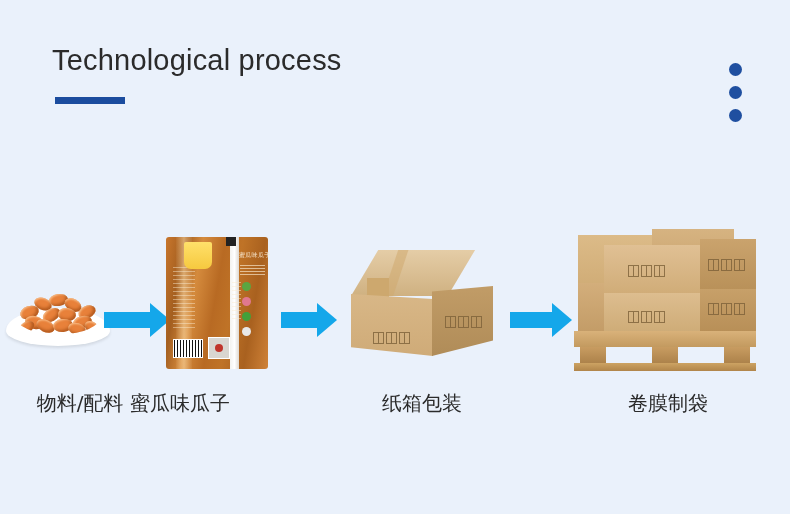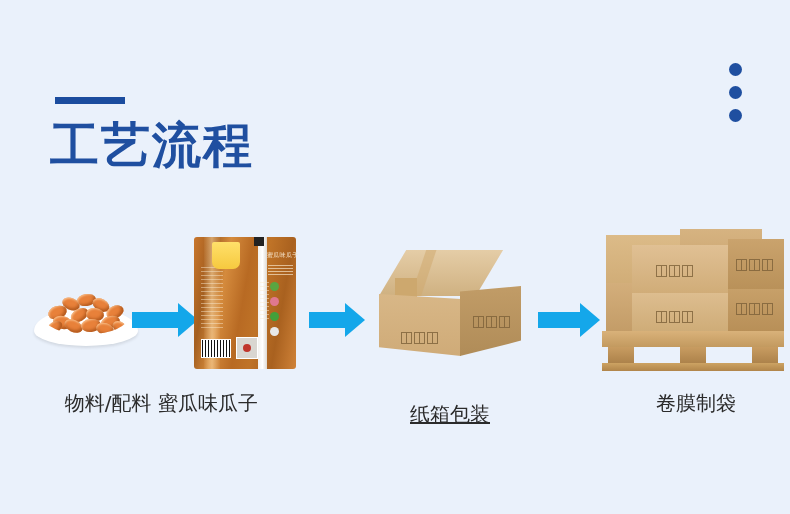--- a/index.html
+++ b/index.html
@@ -26,21 +26,21 @@
     position:absolute;left:50px;top:113px;
     font-size:49px;font-weight:700;color:#1f4fa0;
     letter-spacing:2px;white-space:nowrap;
     font-family:"DejaVu Sans","Liberation Sans",sans-serif;
   }
   .dots{position:absolute;left:729px;top:63px;width:16px;}
   .dots i{display:block;width:13px;height:13px;border-radius:50%;
     background:#1f4fa0;margin-bottom:10px;}
 
   
-  .stage{position:absolute;left:0;top:215px;width:660px;height:230px;margin-left:28px;}
+  .stage{position:absolute;left:0;top:215px;width:660px;height:230px;}
 
   .step{position:absolute;}
   .step-label{
     position:absolute;text-align:center;
     font-size:20px;color:#2b2b2b;white-space:nowrap;
     font-family:"DejaVu Sans","Liberation Sans",sans-serif;
   }
 
   
   .arrow{position:absolute;height:34px;}
@@ -133,22 +133,22 @@
     box-sizing:border-box;opacity:.8;
     background:
       linear-gradient(180deg,transparent 36%,#7d6139 36%,#7d6139 44%,transparent 44%),
       linear-gradient(90deg,transparent 42%,#7d6139 42%,#7d6139 58%,transparent 58%);}
 </style>
 </head>
 <body>
 
 <div id="page">
 
+  <div class="hdr-en">Technological process</div>
   <div class="hdr-rule"></div>
-  <div class="hdr-cn">工艺流程</div>
 
   <div class="dots">
     <i></i>
     <i></i>
     <i></i>
   </div>
 
   <div class="stage">
 
     <div class="step">
@@ -223,21 +223,21 @@
           <b></b>
           <b></b>
           <b></b>
         </div>
         <div class="symrow" style="left:112px;top:66px;">
           <b></b>
           <b></b>
           <b></b>
         </div>
       </div>
-      <div class="step-label" style="left:342px;top:186px;width:160px;text-decoration:underline;">纸箱包装</div>
+      <div class="step-label" style="left:342px;top:175px;width:160px;">纸箱包装</div>
     </div>
 
     <div class="arrow" style="left:510px;top:88px;width:62px;">
       <div class="shaft" style="width:44px;"></div>
       <div class="head" style="left:42px;"></div>
     </div>
 
     <div class="step">
       <div class="pallet">
 

